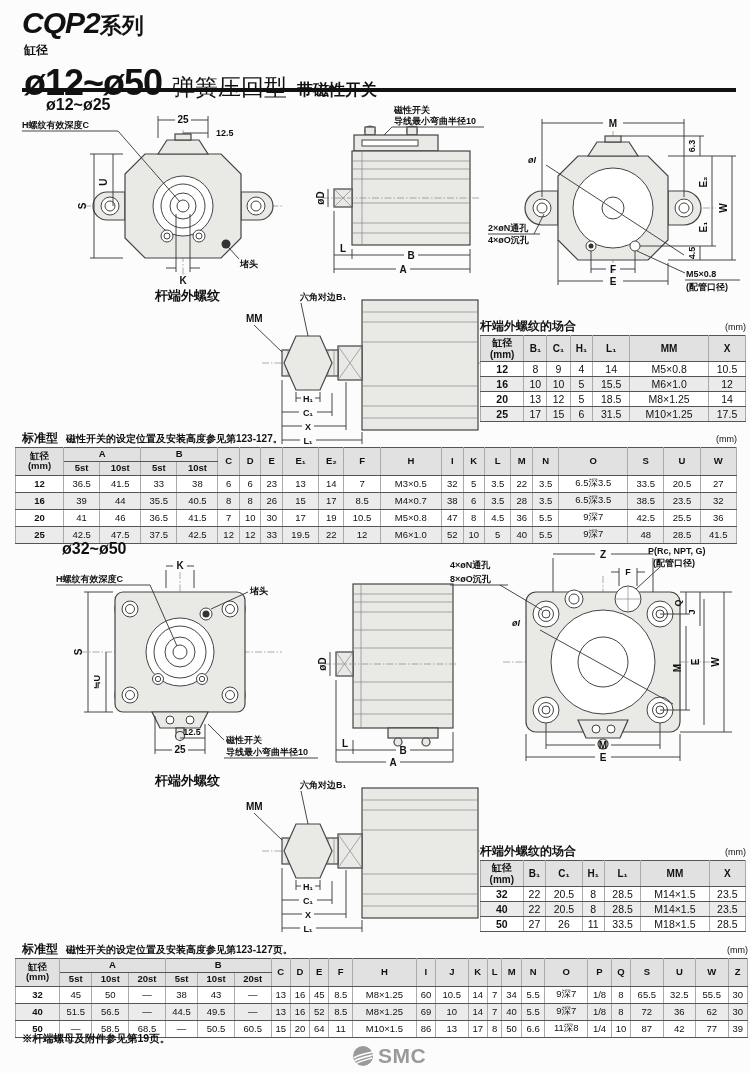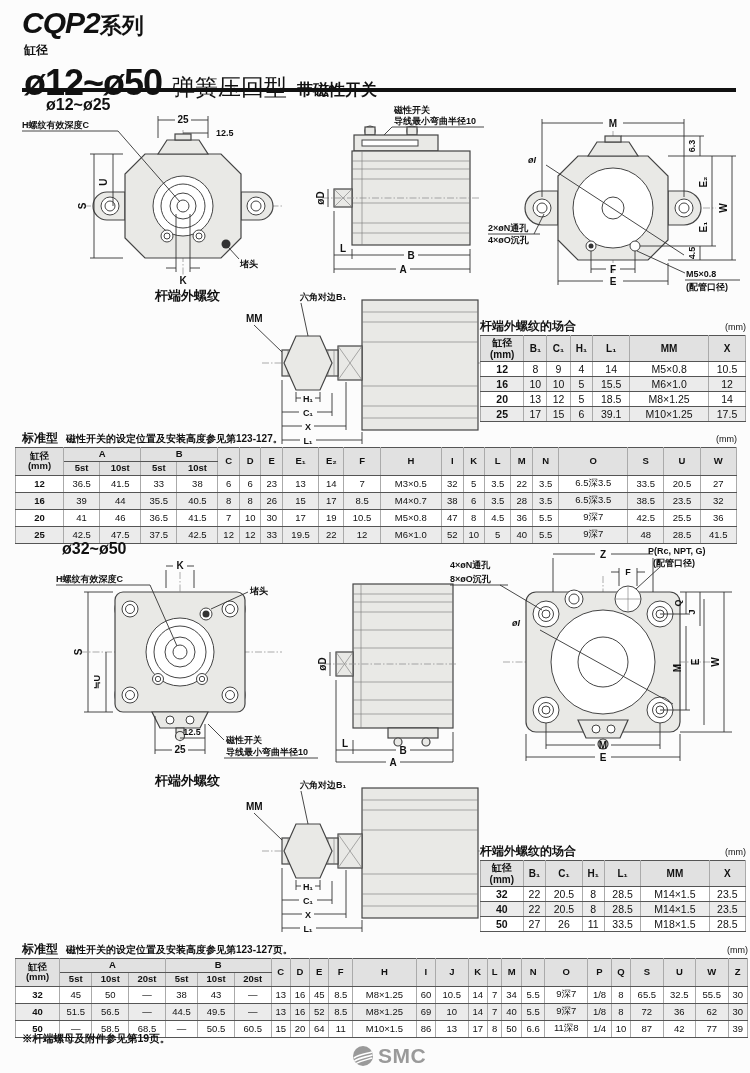--- a/index.html
+++ b/index.html
@@ -315,21 +315,21 @@
             <td>5</td>
             <td>18.5</td>
             <td>M8×1.25</td>
             <td>14</td>
           </tr>
           <tr>
             <td>25</td>
             <td>17</td>
             <td>15</td>
             <td>6</td>
-            <td>39.1</td>
+            <td>31.5</td>
             <td>M10×1.25</td>
             <td>17.5</td>
           </tr>
         </tbody>
     </table>
   </div>
 
   <div class="abs" style="left:15px; top:430px; width:722px;">
     <div class="tbl-head" style="margin-left:7px;">
       <span class="tbl-title">标准型</span>

